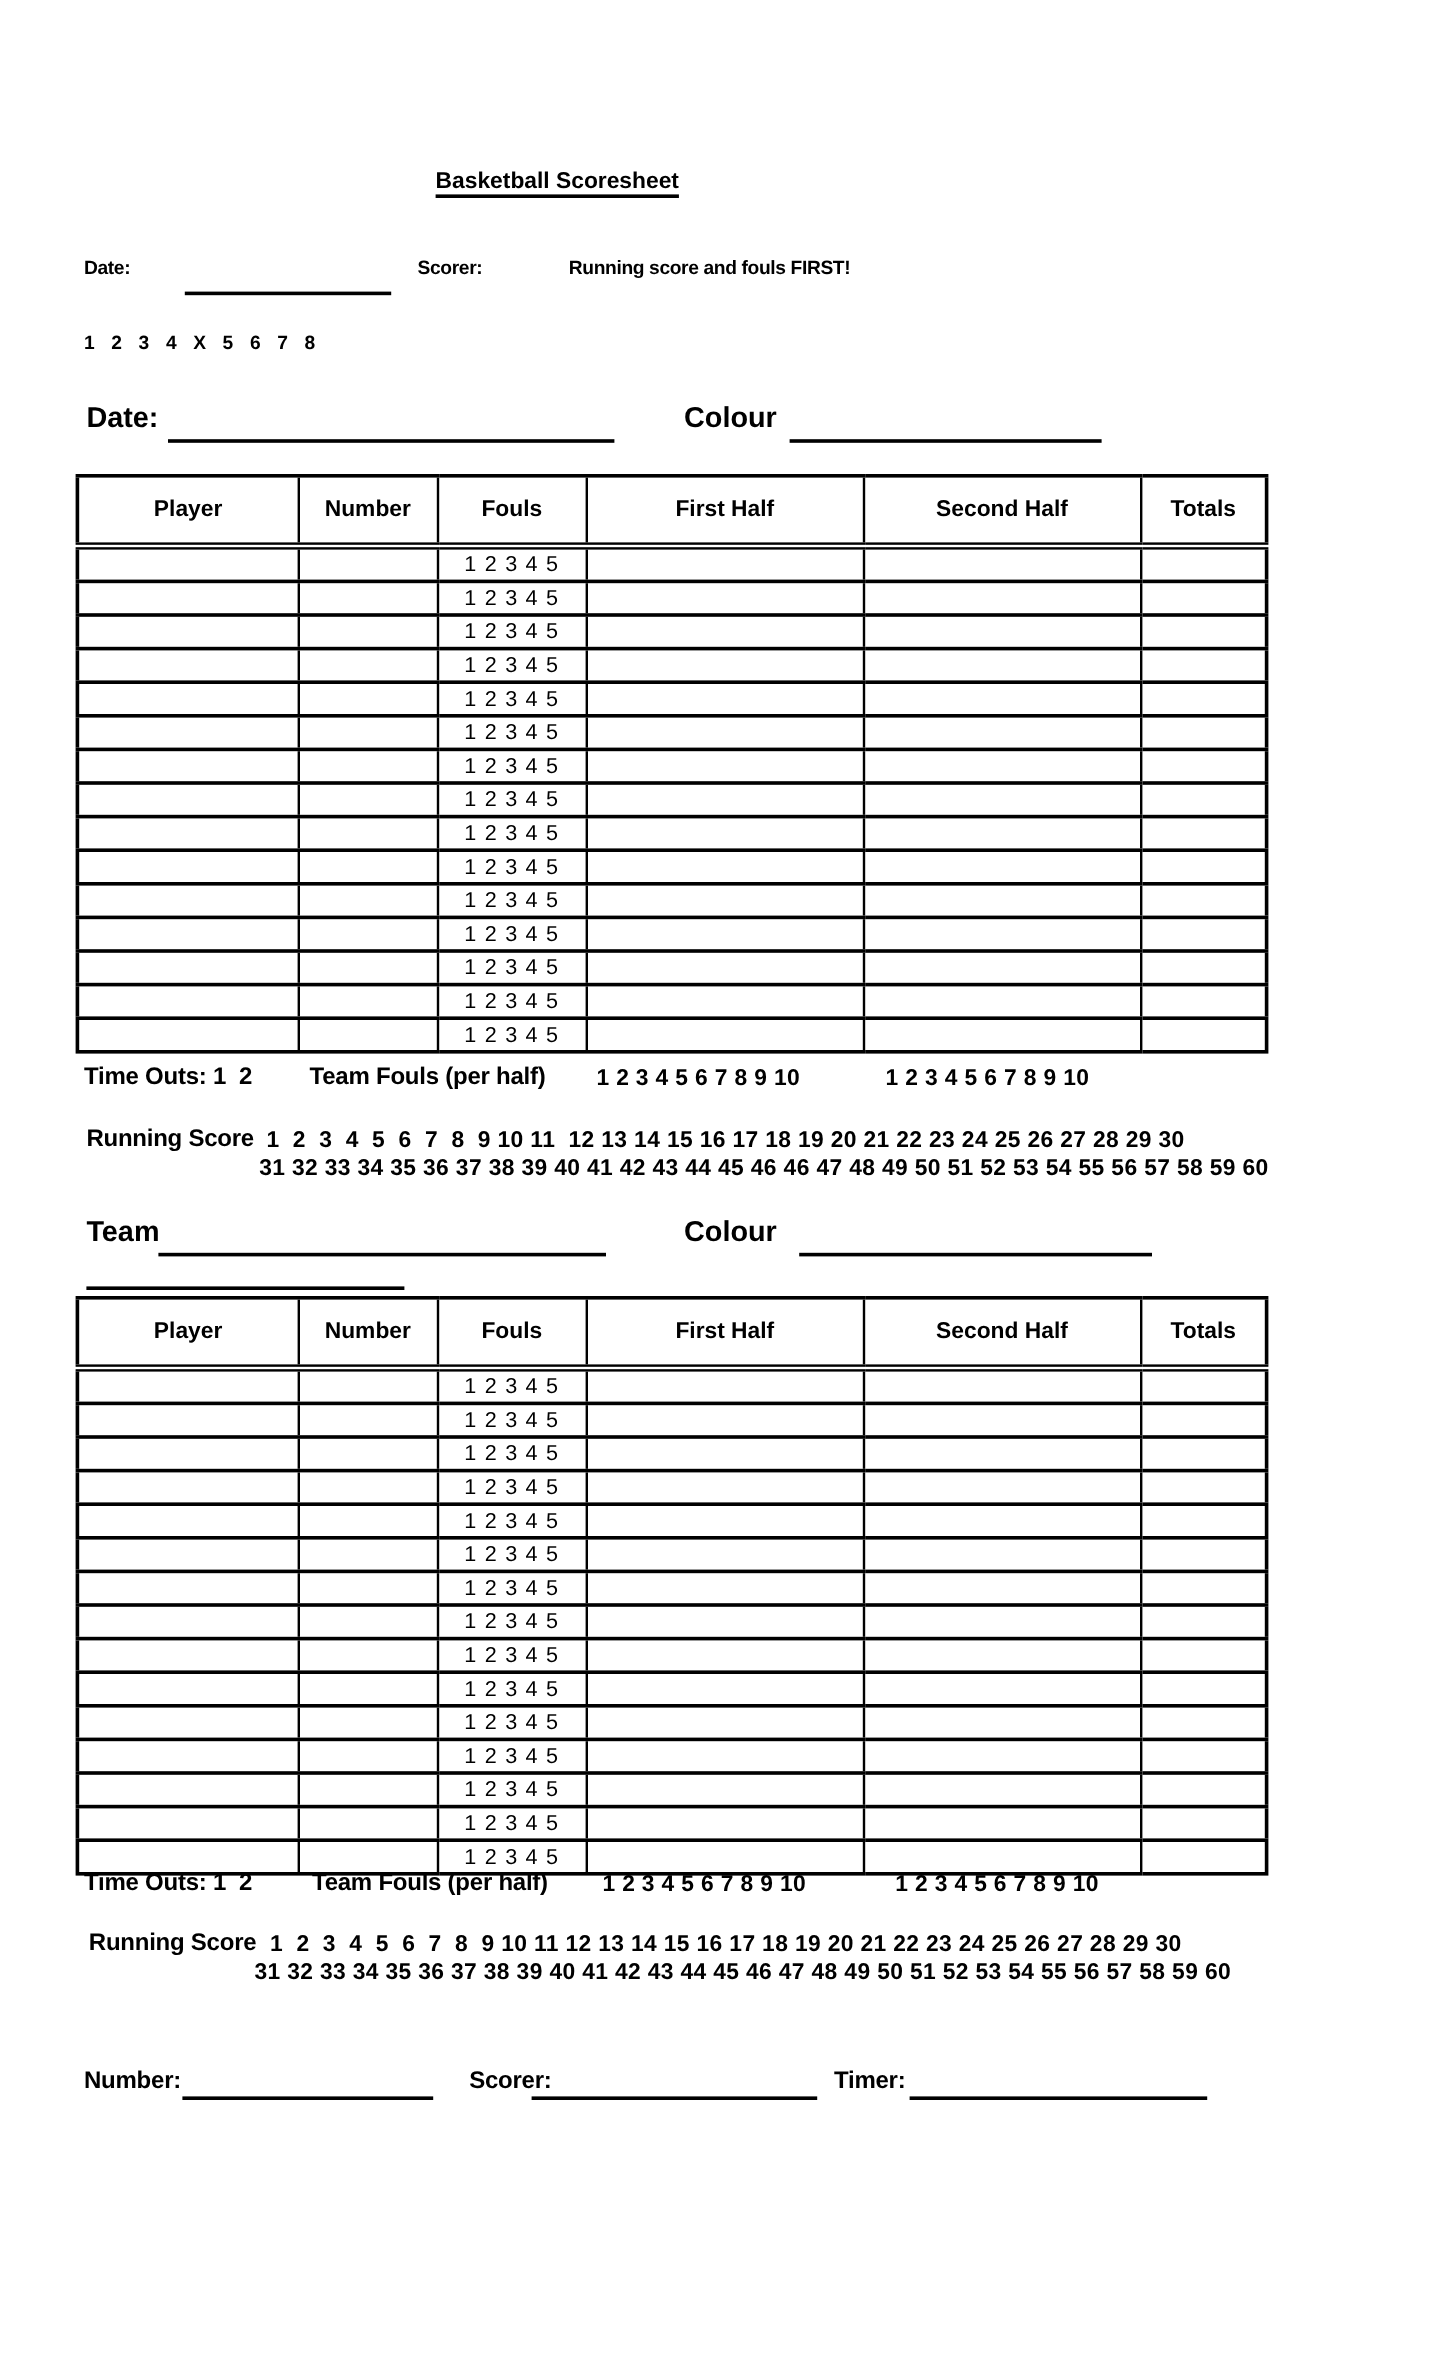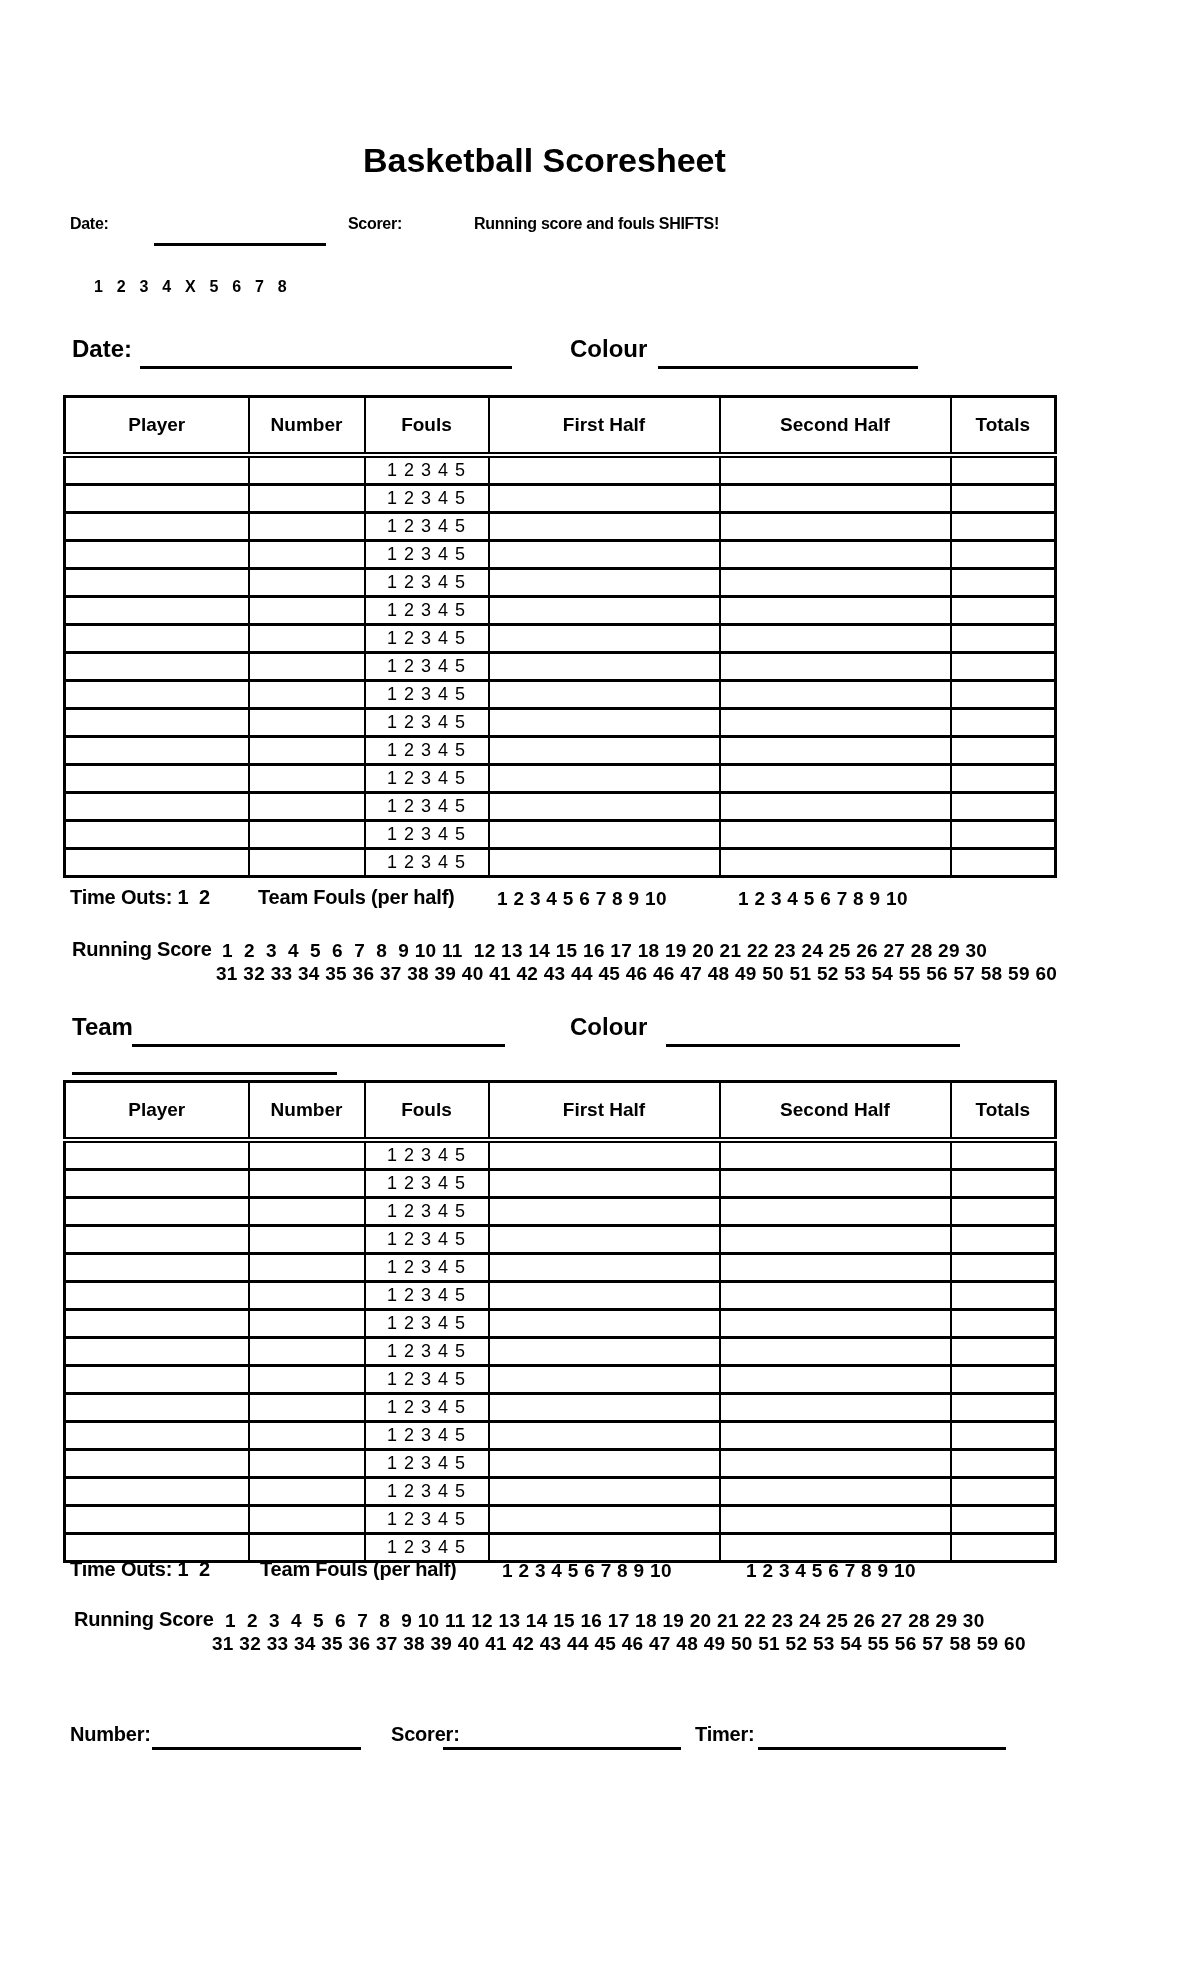--- a/index.html
+++ b/index.html
@@ -1,25 +1,25 @@
 <!DOCTYPE html>
 <html><head>
 <meta charset="utf-8">
 <style>
   html,body{margin:0;padding:0;background:#fff;}
   #page{
     position:relative;width:1200px;height:1976px;background:#ffffff;
     font-family:"Liberation Sans","DejaVu Sans",sans-serif;color:#000;overflow:hidden;
   }
   .t{position:absolute;white-space:pre;font-weight:bold;line-height:1.12;}
-  .title{font-size:34px;text-decoration-thickness:3px;text-underline-offset:5px;letter-spacing:0px;}
+  .title{font-size:19px;text-decoration:underline;text-decoration-thickness:3px;text-underline-offset:5px;letter-spacing:0px;}
   .lbl{font-size:16px;letter-spacing:-0.3px;}
   .mid{font-size:20px;letter-spacing:-0.2px;}
   .num{font-size:19px;letter-spacing:0.3px;}
-  .shifts{word-spacing:10px;margin-left:24px;}
+  .shifts{word-spacing:10px;}
   .hline{position:absolute;height:3px;background:#000;}
   table.roster{
     position:absolute;left:63px;border-collapse:collapse;table-layout:fixed;
     width:991px;border:3px solid #000;background:#fff;
   }
   table.roster th{
     border:2px solid #000;border-top:3px solid #000;border-bottom:6px double #000;
     font-size:19px;font-weight:bold;height:30px;padding:12px;text-align:center;
   }
   table.roster td{
@@ -30,21 +30,21 @@
 </head>
 <body>
 
 <div id="page">
 
   <div class="t title" style="left:363px;top:141px">Basketball Scoresheet</div>
 
   <div class="t lbl" style="left:70px;top:215px">Date:</div>
   <div class="hline" style="left:154px;top:243px;width:172px"></div>
   <div class="t lbl" style="left:348px;top:215px">Scorer:</div>
-  <div class="t lbl" style="left:474px;top:215px">Running score and fouls SHIFTS!</div>
+  <div class="t lbl" style="left:474px;top:215px">Running score and fouls FIRST!</div>
   <div class="t lbl shifts" style="left:70px;top:278px">1 2 3 4 X 5 6 7 8</div>
 
   <div>
     <div class="t" style="left:72px;top:336px;font-size:24px">Date:</div>
     <div class="hline" style="left:140px;top:366px;width:372px"></div>
     <div class="t" style="left:570px;top:336px;font-size:24px">Colour</div>
     <div class="hline" style="left:658px;top:366px;width:260px"></div>
 
     <table class="roster" style="top:395px">
       <colgroup>

